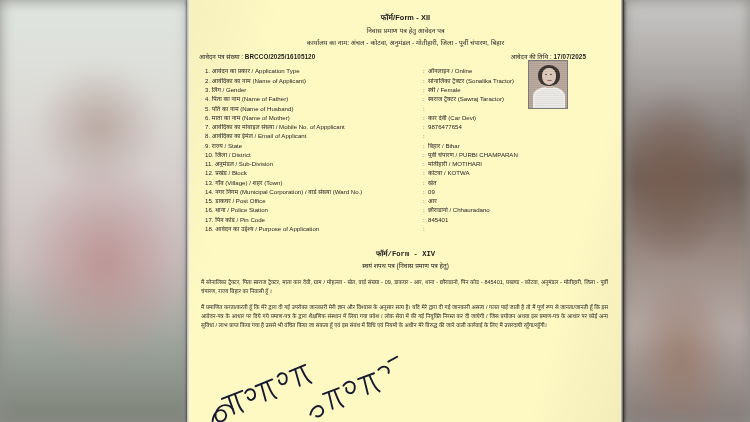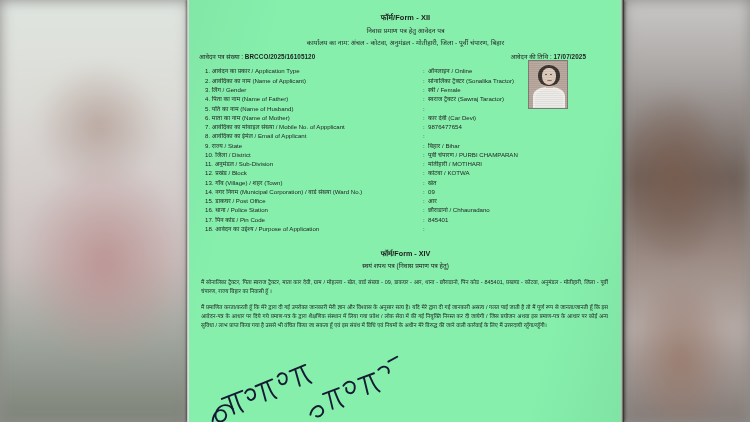--- a/index.html
+++ b/index.html
@@ -25,21 +25,21 @@
     background:
       radial-gradient(ellipse 80px 130px at 40% 42%, rgba(120,92,78,.9) 0%, rgba(120,92,78,0) 70%),
       radial-gradient(ellipse 70px 120px at 45% 85%, rgba(150,116,100,.75) 0%, rgba(150,116,100,0) 72%),
       linear-gradient(180deg,#c9c8c6 0%,#a9a5a3 18%,#6d5f58 42%,#9d8d86 62%,#b5aaa6 78%,#837a76 100%);
     filter:blur(7px);
   }
 
   
   #paper {
     position:absolute; left:187px; top:0; width:437px; height:422px;
-    background:#86efac;
+    background:#fef9c3;
     z-index:1;
     box-shadow:-1px 0 2px rgba(0,0,0,.35), 1px 0 3px rgba(0,0,0,.5);
     overflow:hidden;
   }
   #paper::before {
     content:""; position:absolute; left:0; top:0; width:2px; height:100%;
     background:linear-gradient(90deg,#b9b9b5,#e9e9e6);
   }
   #paper::after {
     content:""; position:absolute; right:0; top:0; width:3px; height:100%;
@@ -106,21 +106,21 @@
     position:absolute; left:4px; top:26px; width:32px; height:23px;
     border-radius:40% 40% 0 0; background:#f2efec;
   }
   .ph-shoulder { position:absolute; left:6px; top:28px; width:28px; height:21px; background:#eceae6; border-radius:46% 46% 0 0; }
   .ph-grain { position:absolute; inset:0; opacity:.3;
     background:repeating-linear-gradient(0deg, rgba(0,0,0,.16) 0 1px, rgba(255,255,255,.12) 1px 2px);
   }
 
   
   #formxiv { margin-top:14px; }
-  .xiv-title { text-align:center; font-size:7.2px; font-weight:bold; color:#1b1b1b; }
+  .xiv-title { text-align:center; font-size:7.2px; font-weight:bold; color:#1b1b1b;font-family:Liberation Mono, monospace; }
   .xiv-sub { text-align:center; font-size:6.4px; color:#242424; margin-top:3.5px; }
   .para {
     font-size:5.5px; color:#1f1f1f; line-height:1.62;
     text-align:justify; padding:0 6px 0 4px;
   }
   #decl-para-1 { margin-top:8px; }
   #decl-para-2 { margin-top:7px; }
 
   
   #signature {

